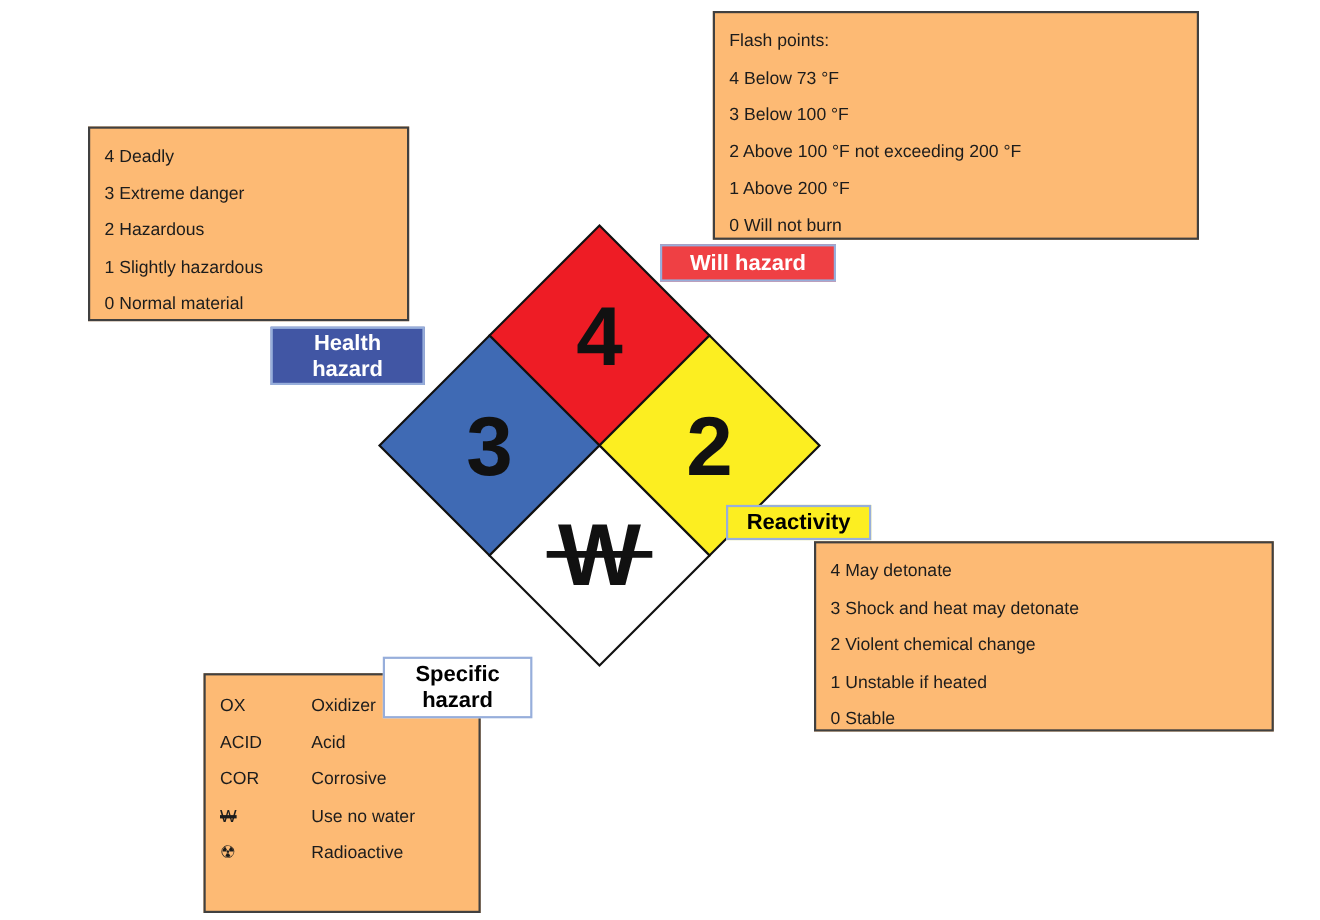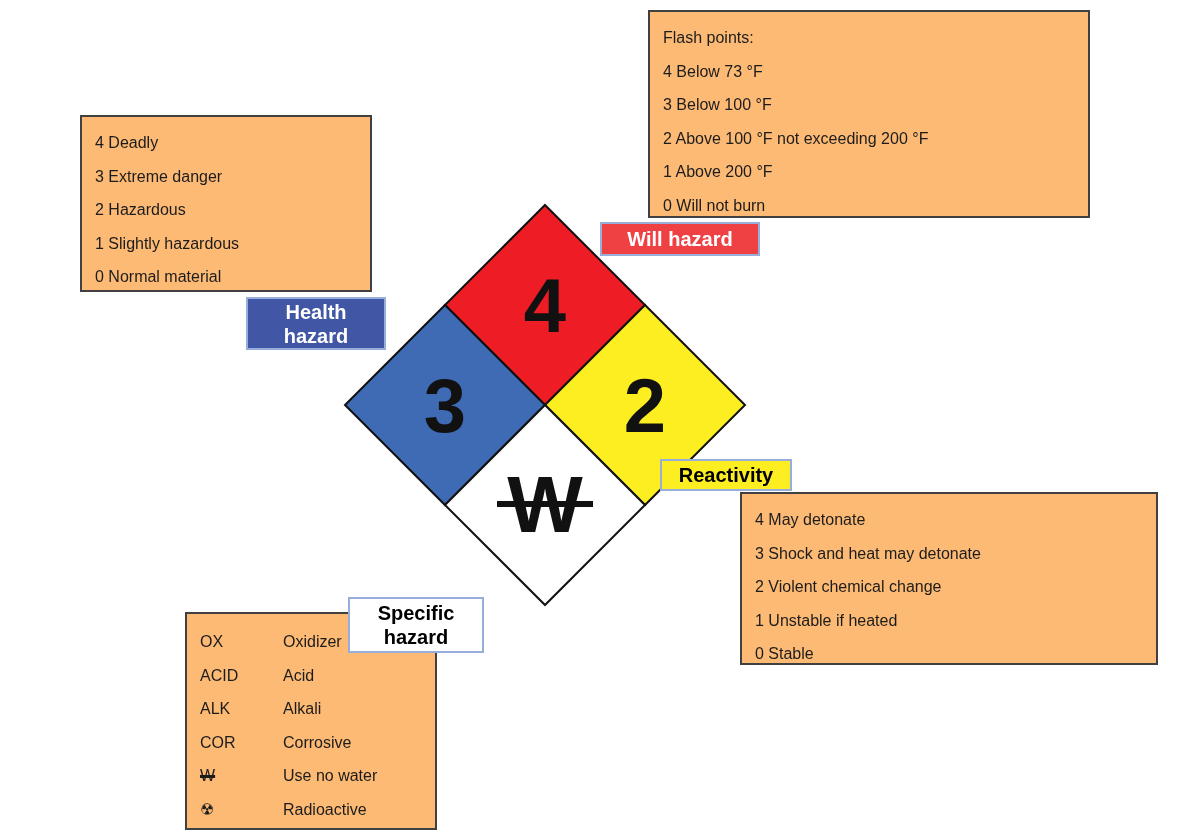--- a/index.html
+++ b/index.html
@@ -92,24 +92,20 @@
   <div class="panel specific-panel">
     <div class="srow">
       <span class="code">OX</span>
       <span class="desc">Oxidizer</span>
     </div>
     <div class="srow">
       <span class="code">ACID</span>
       <span class="desc">Acid</span>
     </div>
     <div class="srow">
-      <span class="code">ALK</span>
-      <span class="desc">Alkali</span>
-    </div>
-    <div class="srow">
       <span class="code">COR</span>
       <span class="desc">Corrosive</span>
     </div>
     <div class="srow">
       <span class="code strike">W</span>
       <span class="desc">Use no water</span>
     </div>
     <div class="srow">
       <span class="code">☢</span>
       <span class="desc">Radioactive</span>

